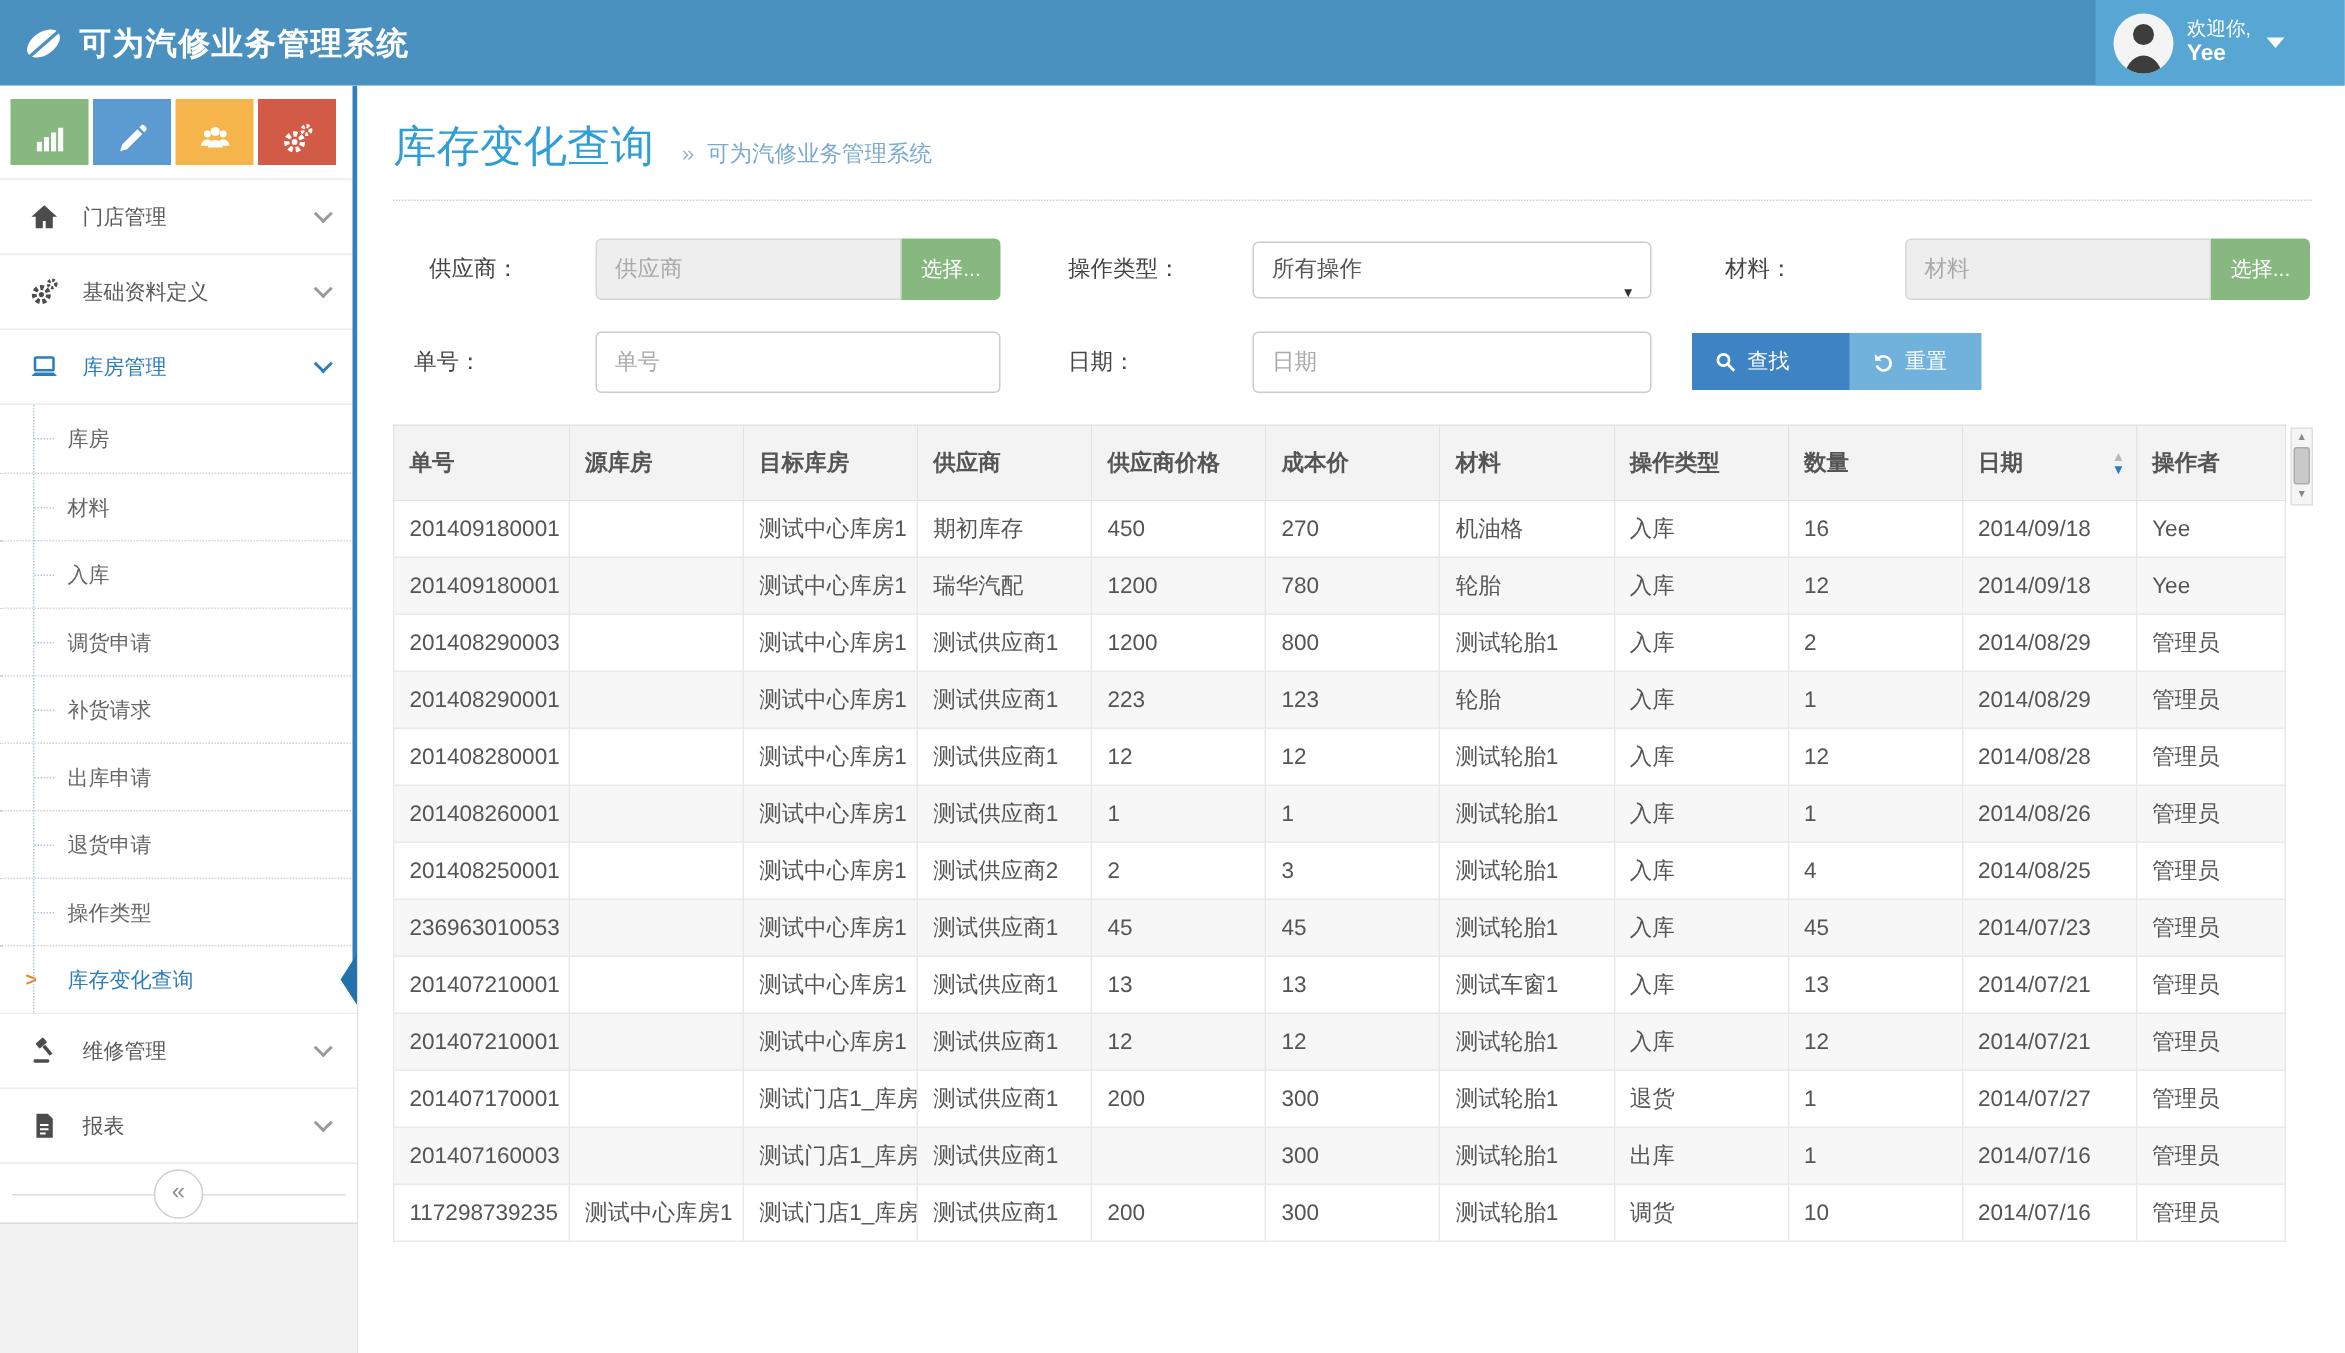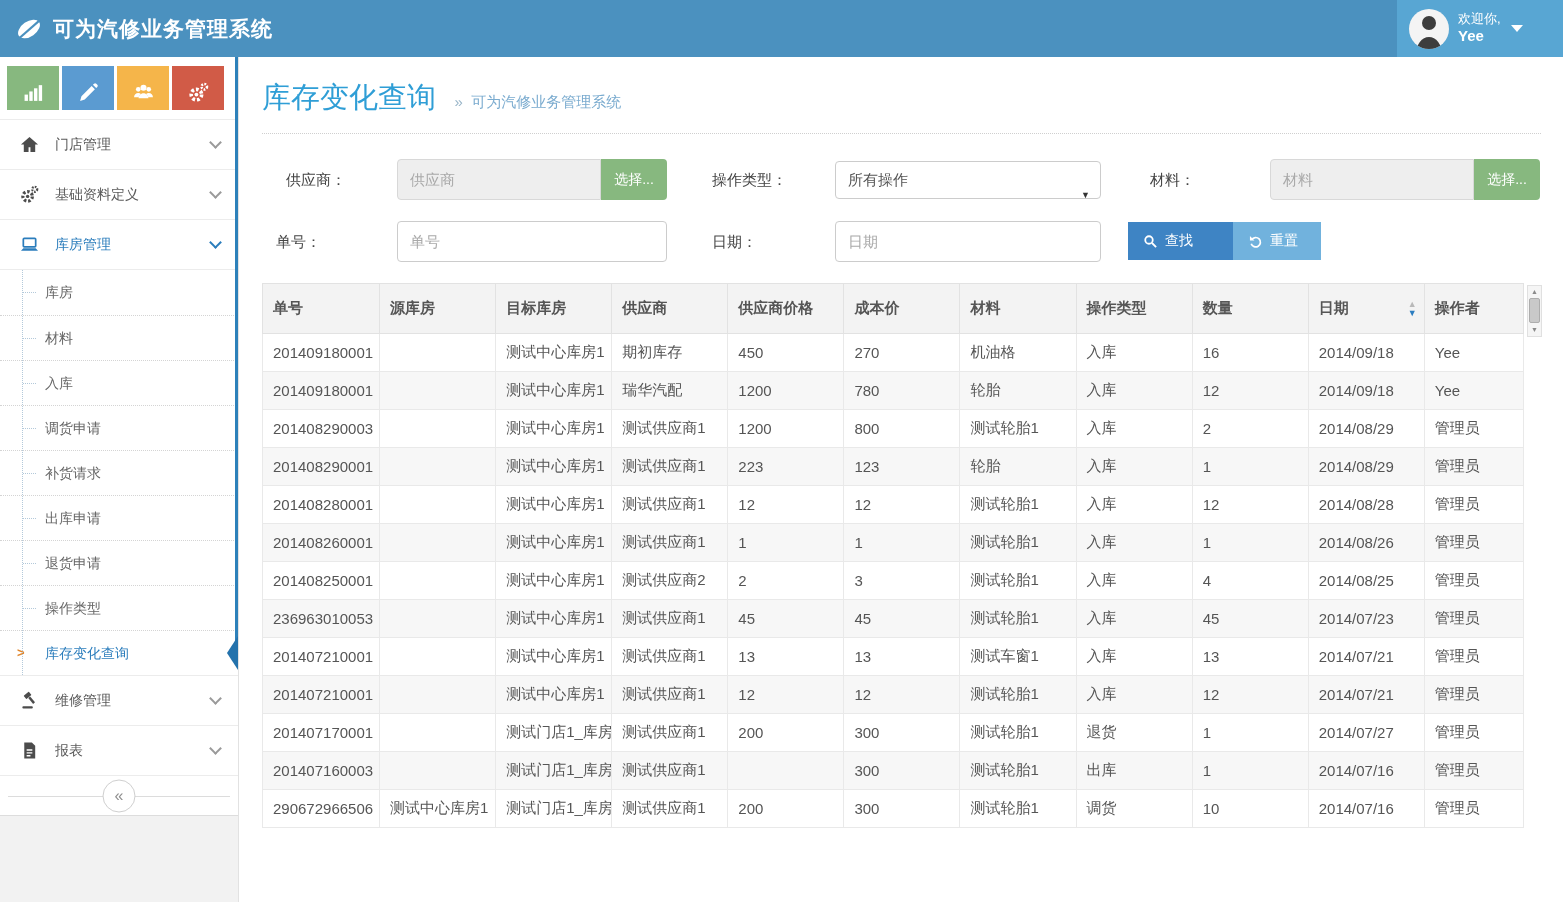--- a/index.html
+++ b/index.html
@@ -484,21 +484,21 @@
             <td>测试供应商1</td>
             <td></td>
             <td>300</td>
             <td>测试轮胎1</td>
             <td>出库</td>
             <td>1</td>
             <td>2014/07/16</td>
             <td>管理员</td>
           </tr>
           <tr>
-            <td>290672966506</td>
+            <td>117298739235</td>
             <td>测试中心库房1</td>
             <td>测试门店1_库房1</td>
             <td>测试供应商1</td>
             <td>200</td>
             <td>300</td>
             <td>测试轮胎1</td>
             <td>调货</td>
             <td>10</td>
             <td>2014/07/16</td>
             <td>管理员</td>

